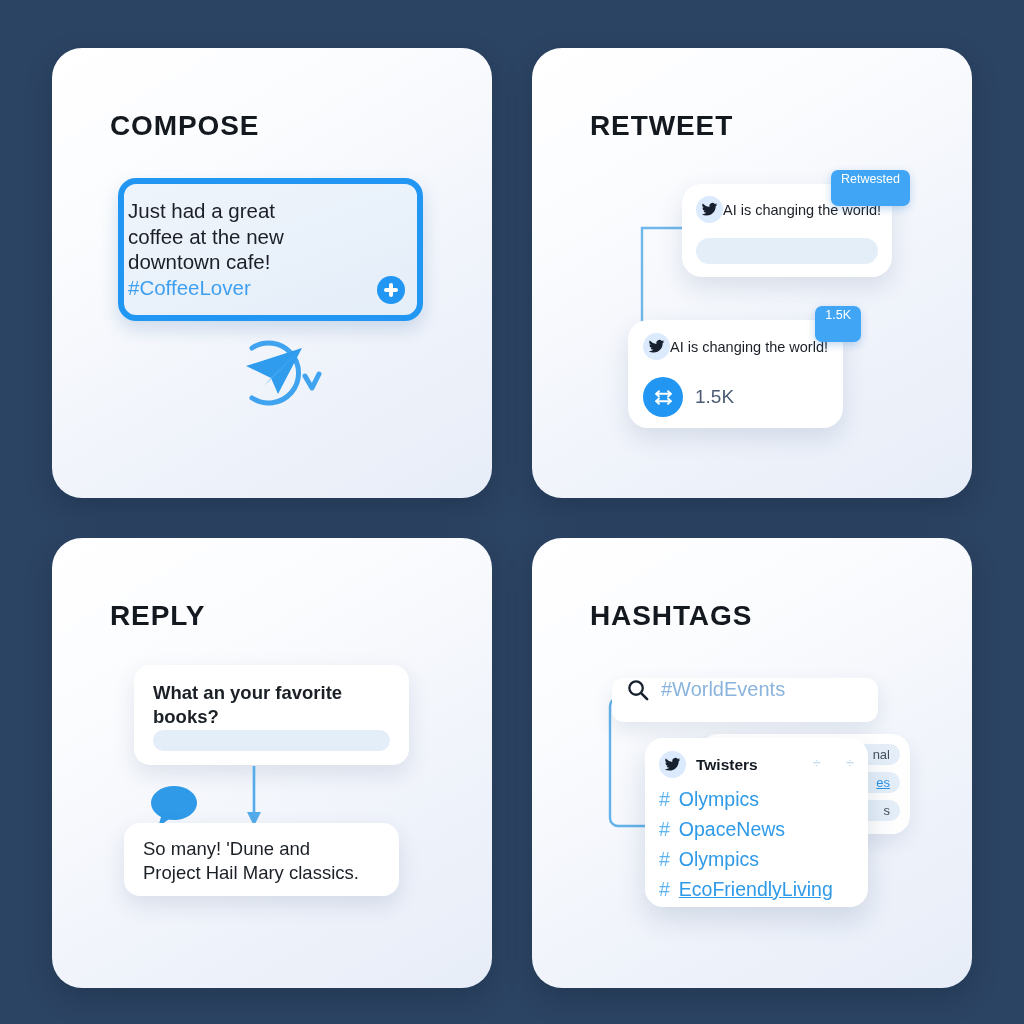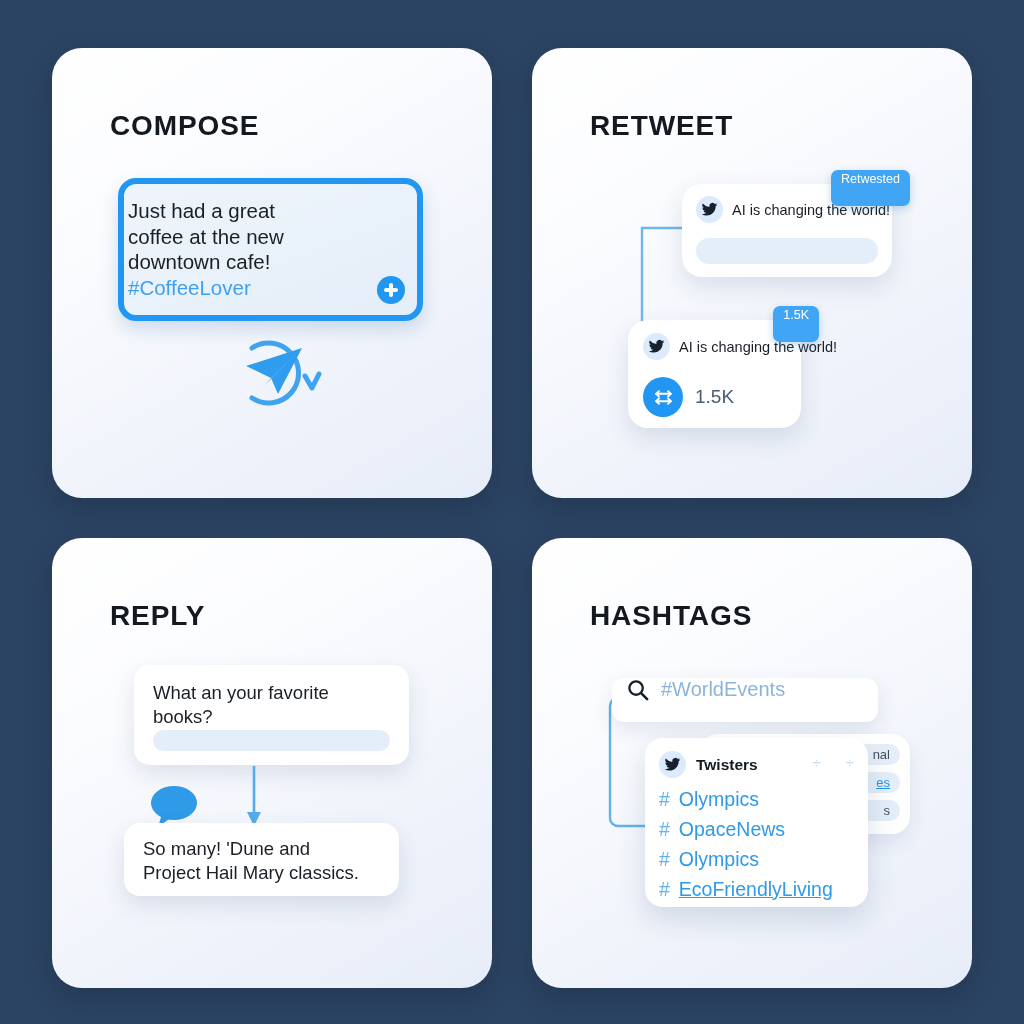--- a/index.html
+++ b/index.html
@@ -109,28 +109,27 @@
   .rt-card-top {
     left: 150px;
     top: 136px;
     width: 210px;
     height: 93px;
     padding: 12px 14px;
   }
   .rt-card-bottom {
     left: 96px;
     top: 272px;
-    width: 173px;
+    width: 215px;
     height: 108px;
     padding: 13px 15px;
   }
   .rt-row {
     display: flex;
     align-items: center;
-    gap: 9px;
     justify-content: space-between;
   }
   .bird-avatar {
     width: 27px;
     height: 27px;
     border-radius: 50%;
     background: #dbeafc;
     display: flex;
     align-items: center;
     justify-content: center;
@@ -190,21 +189,21 @@
 
   .rt-connector { position: absolute; left: 80px; top: 150px; width: 120px; height: 145px; }
 
   
   .reply-card {
     position: absolute;
     border-radius: 16px;
     background: #ffffff;
     box-shadow: 0 9px 22px rgba(30, 60, 110, 0.12);
   }
-  .reply-q { left: 82px; top: 127px; width: 275px; height: 100px; padding: 16px 19px; }
+  .reply-q { left: 82px; top: 127px; width: 275px; height: 100px; padding: 16px 19px; font-weight: bold; }
   .reply-a { left: 72px; top: 285px; width: 275px; height: 73px; padding: 14px 19px; }
   .reply-text {
     font-size: 18.5px;
     line-height: 24px;
     color: #1b2027;
     white-space: pre-line;
   }
   .reply-placeholder {
     position: absolute;
     left: 19px; right: 19px; bottom: 14px;

